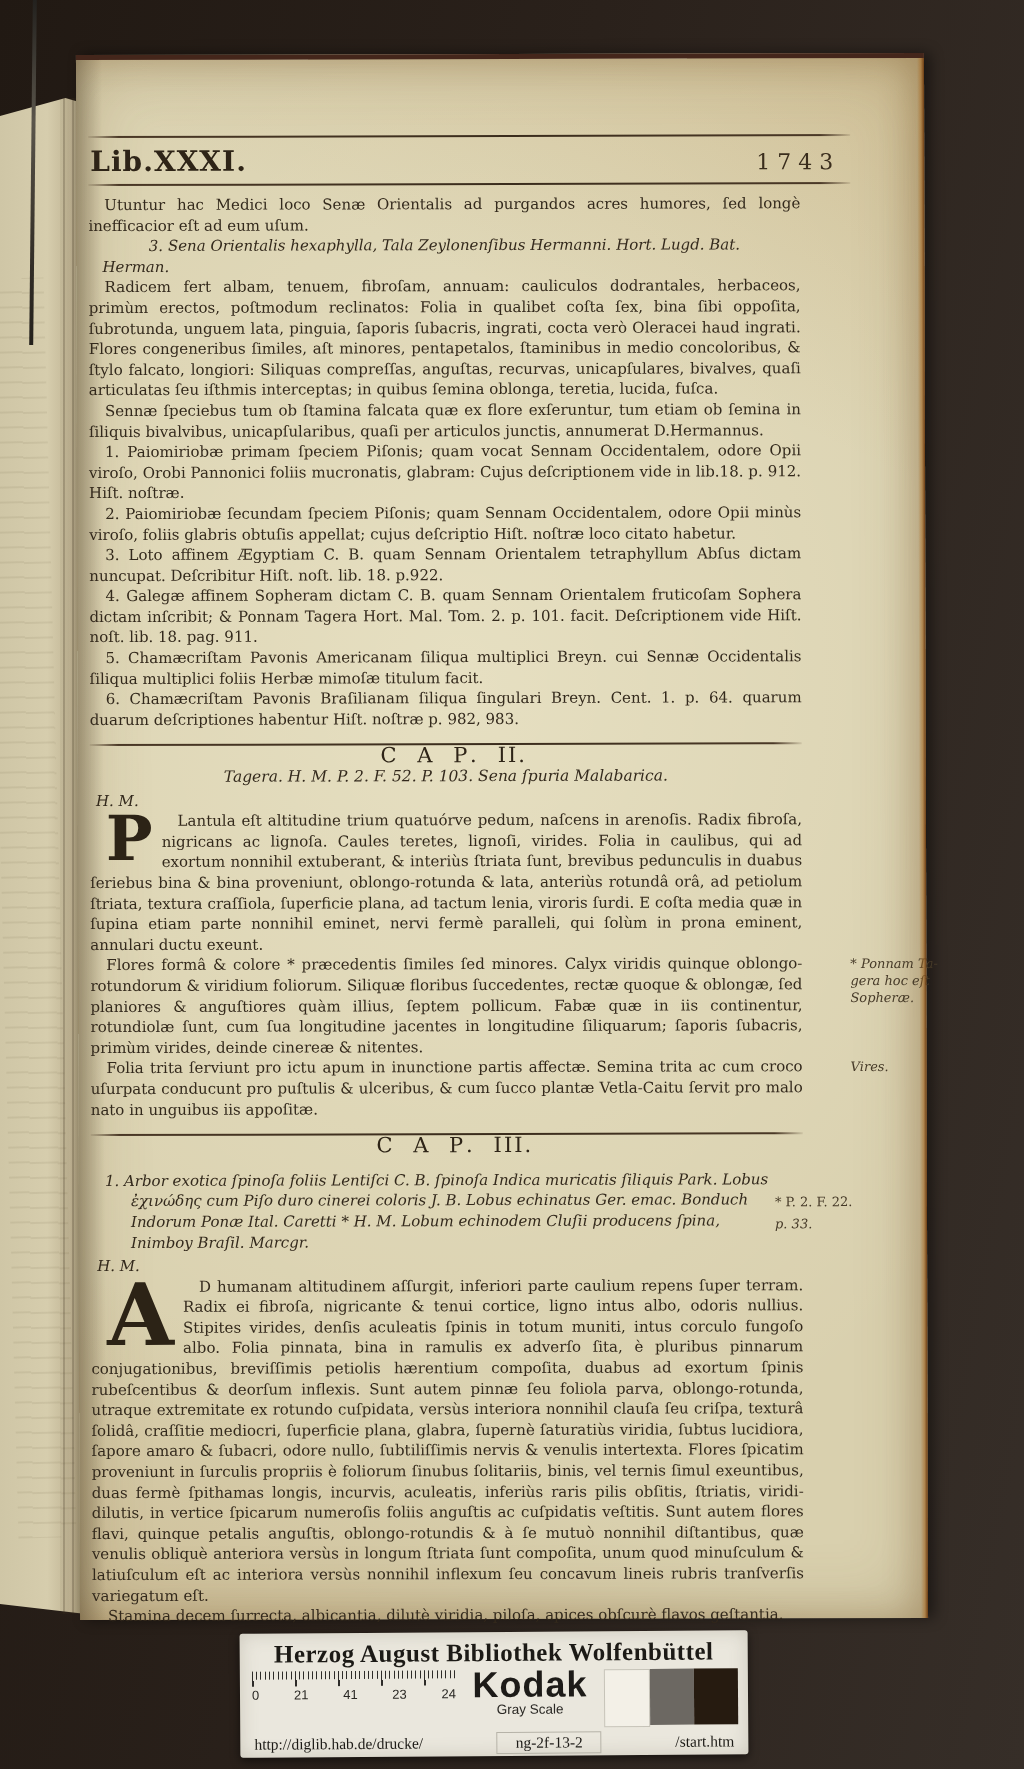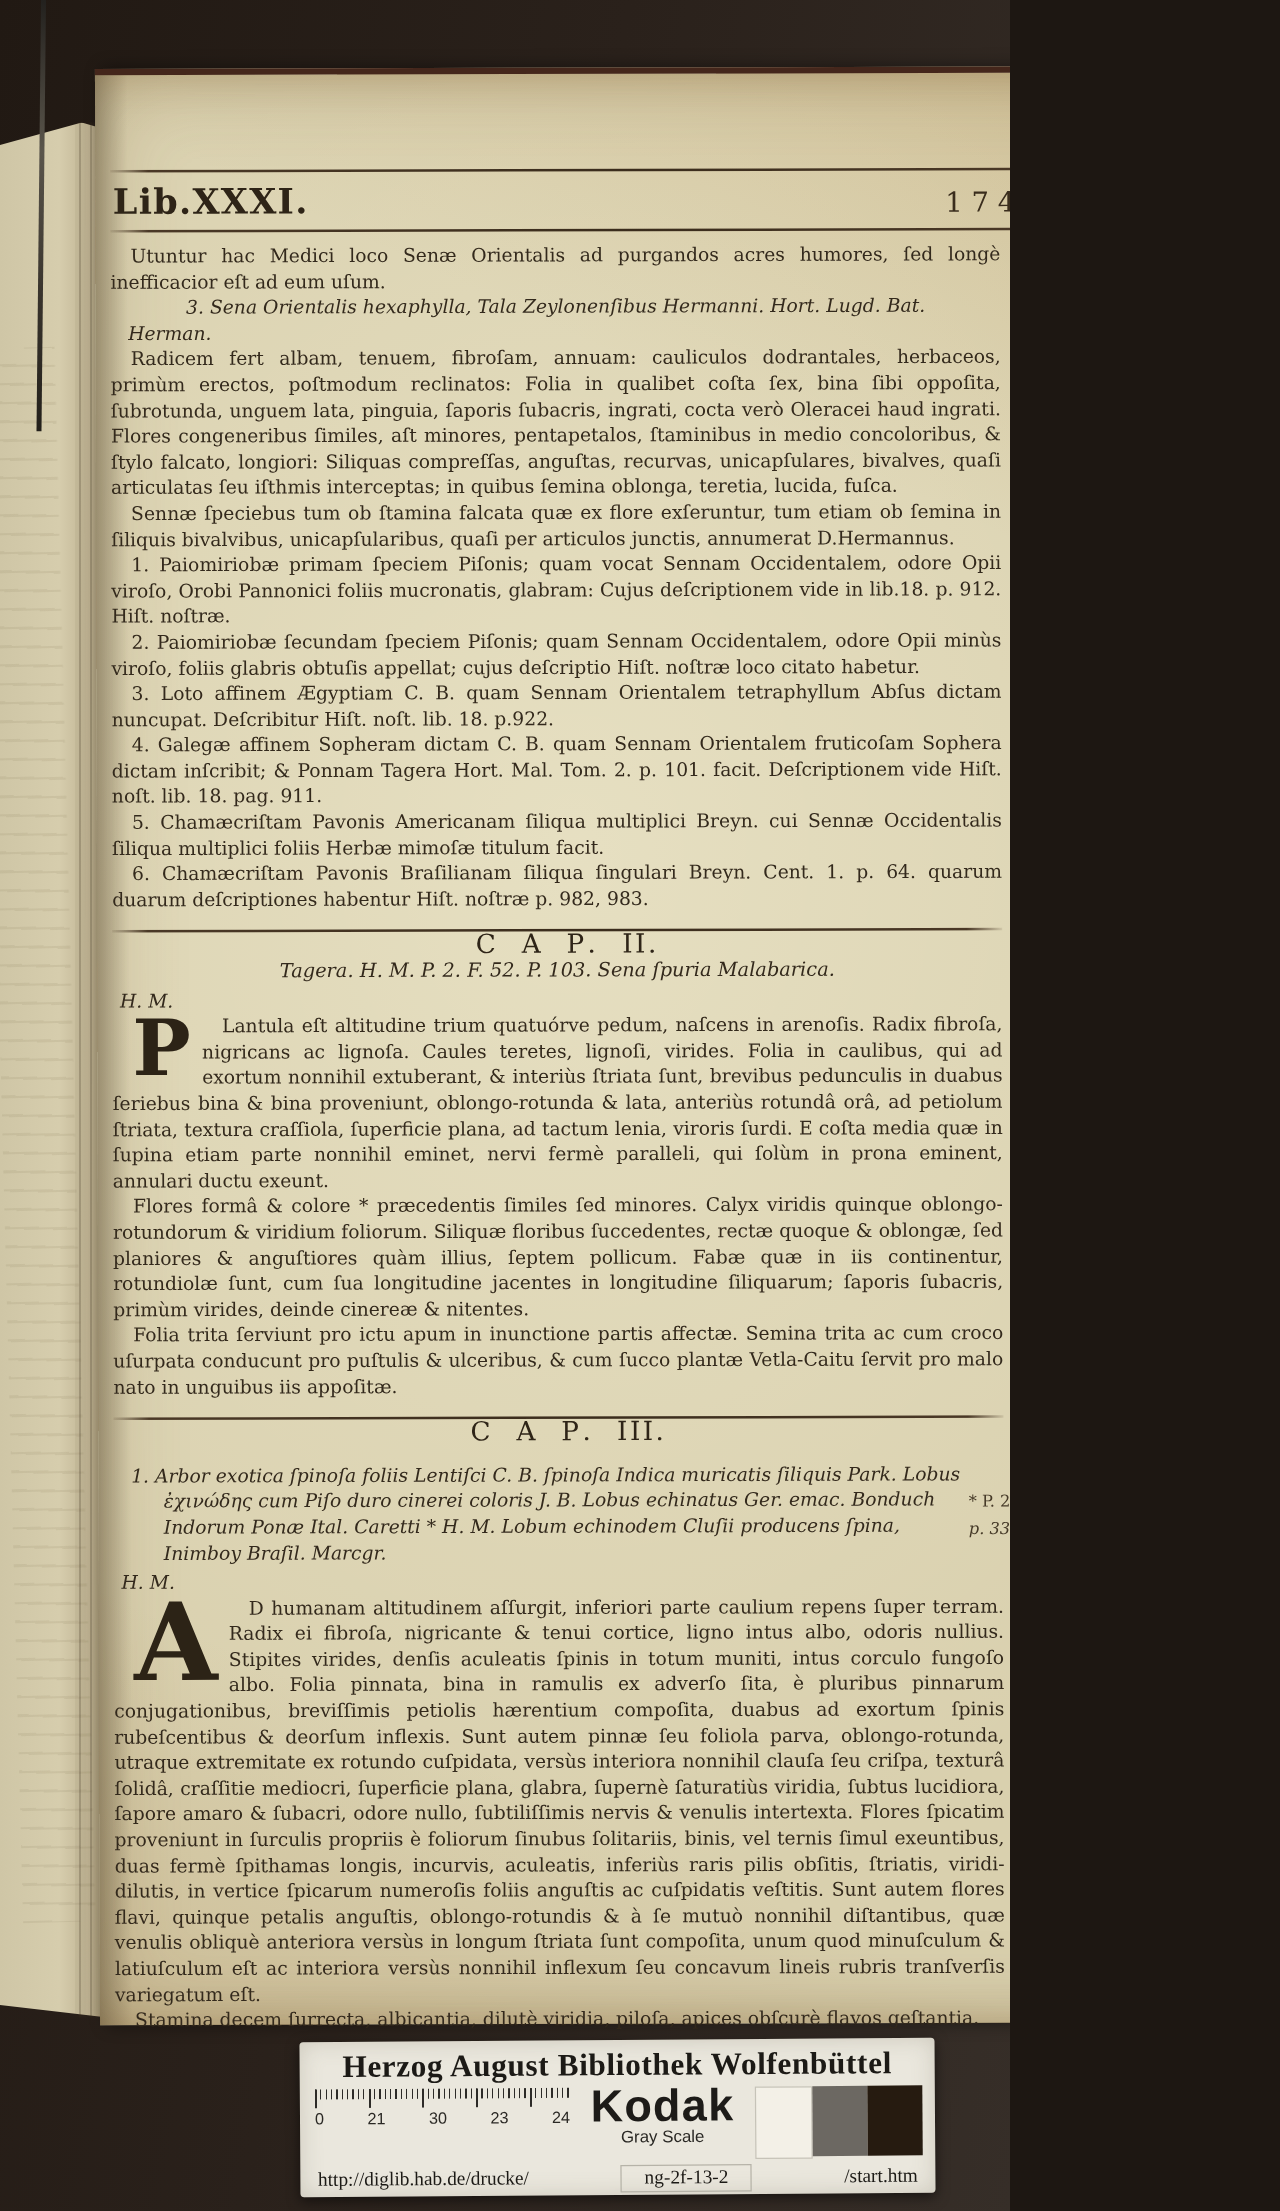--- a/index.html
+++ b/index.html
@@ -1,16 +1,16 @@
 <!DOCTYPE html>
 <html><head>
 <meta charset="utf-8">
 <style>
   html,body{margin:0;padding:0;background:#1d1712;}
-  .scene{position:relative;width:808px;height:1769px;overflow:hidden;
+  .scene{position:relative;width:1024px;height:1769px;overflow:hidden;
     background:linear-gradient(100deg,#211913 0%,#2a211b 45%,#362e28 100%);
     font-family:"DejaVu Serif",serif;}
   
   .facing{position:absolute;left:0;top:98px;width:86px;height:1516px;
     background:linear-gradient(90deg,#cfc6a6 0%,#d6cdad 55%,#bfb393 84%,#9d8f6e 96%,#6b5c40 100%);
     clip-path:polygon(0 18px,76% 0,100% 6px,100% 100%,0 calc(100% - 10px));}
   .facing .ghost{position:absolute;left:2px;top:180px;width:58px;height:1260px;opacity:.35;
     background:repeating-linear-gradient(2deg,rgba(104,92,62,.28) 0 2px,transparent 2px 15px);
     filter:blur(.6px);transform:rotate(-1.5deg);}
   .gutter{position:absolute;left:60px;top:98px;width:34px;height:1516px;
@@ -156,21 +156,21 @@
   </div>
 
   <div class="label">
     <div class="ltitle">Herzog August Bibliothek Wolfenbüttel</div>
     <div class="lmid">
       <div class="ruler">
         <div class="ticks"></div>
         <div class="nums">
           <span>0</span>
           <span>21</span>
-          <span>30</span>
+          <span>41</span>
           <span>23</span>
           <span>24</span>
         </div>
       </div>
       <div class="kodak">
         <div class="kword">Kodak</div>
         <div class="kgs">Gray Scale</div>
       </div>
       <div class="patches">
         <div class="patch p-white"></div>

